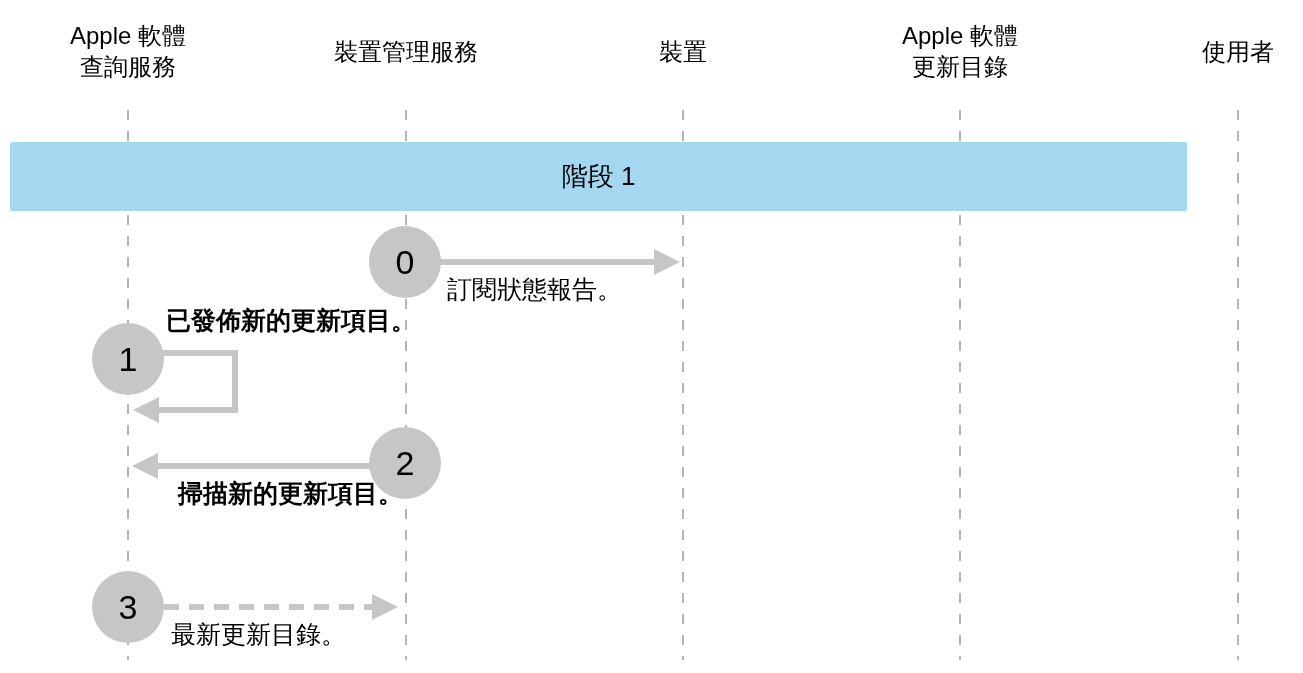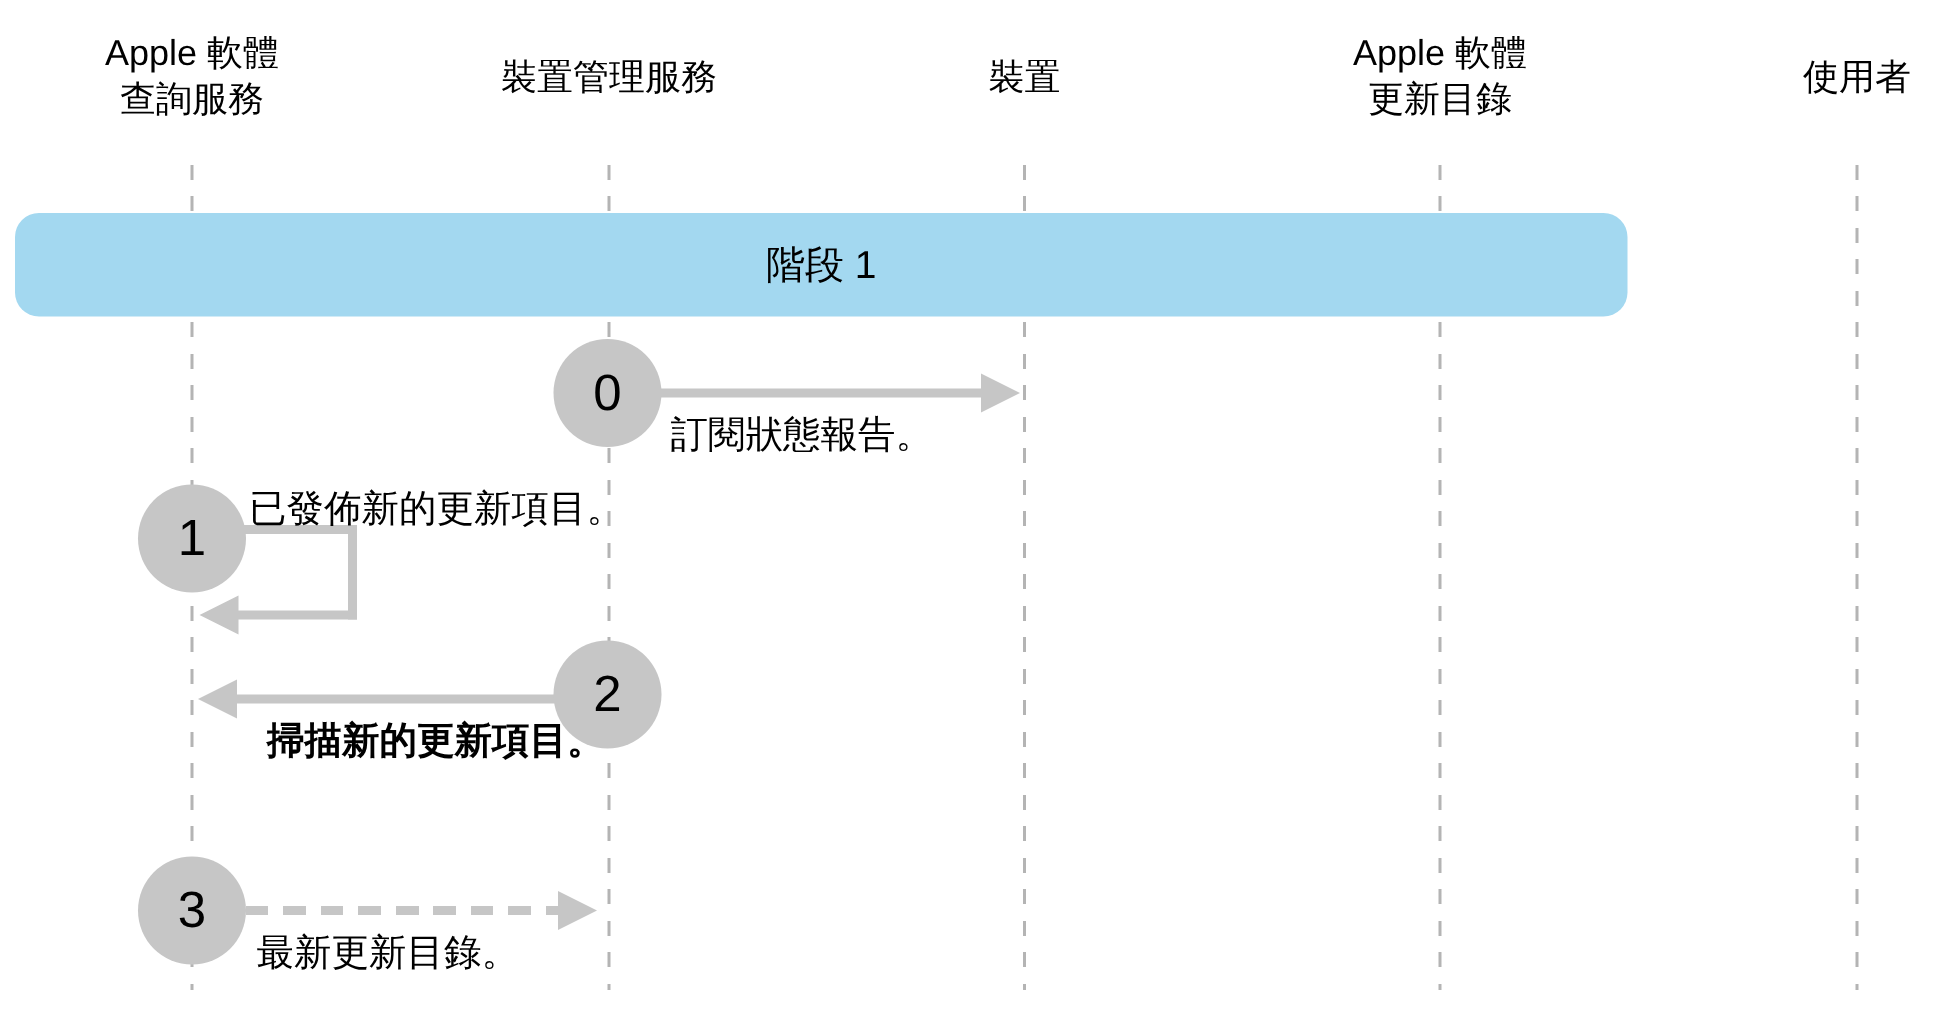--- a/index.html
+++ b/index.html
@@ -48,24 +48,24 @@
   .lifeline-1 { left: 405px; }
   .lifeline-2 { left: 682px; }
   .lifeline-3 { left: 959px; }
   .lifeline-4 { left: 1237px; }
 
   
   .phase-banner {
     position: absolute;
     left: 10px;
     top: 142px;
-    width: 1075px;
+    width: 1177px;
     height: 69px;
     background: #a3d8f0;
-    border-radius: 16px;
+    border-radius: 2px;
     display: flex;
     align-items: center;
     justify-content: center;
     font-size: 26px;
   }
 
   
   .step-circle {
     position: absolute;
     width: 72px;
@@ -133,21 +133,21 @@
   .arrow3-head { left: 372px; top: 594px; }
 
   
   .step-label {
     position: absolute;
     font-size: 25px;
     white-space: nowrap;
     color: #000;
   }
   .label-0 { left: 447px; top: 273px; }
-  .label-1 { left: 166px; top: 322px; }
+  .label-1 { left: 166px; top: 304px; font-weight: bold; }
   .label-2 { left: 178px; top: 477px; font-weight: bold; }
   .label-3 { left: 171px; top: 618px; }
 </style>
 </head>
 <body>
 
 <div class="canvas">
 
   <div class="lifeline lifeline-0"></div>
   <div class="lifeline lifeline-1"></div>

